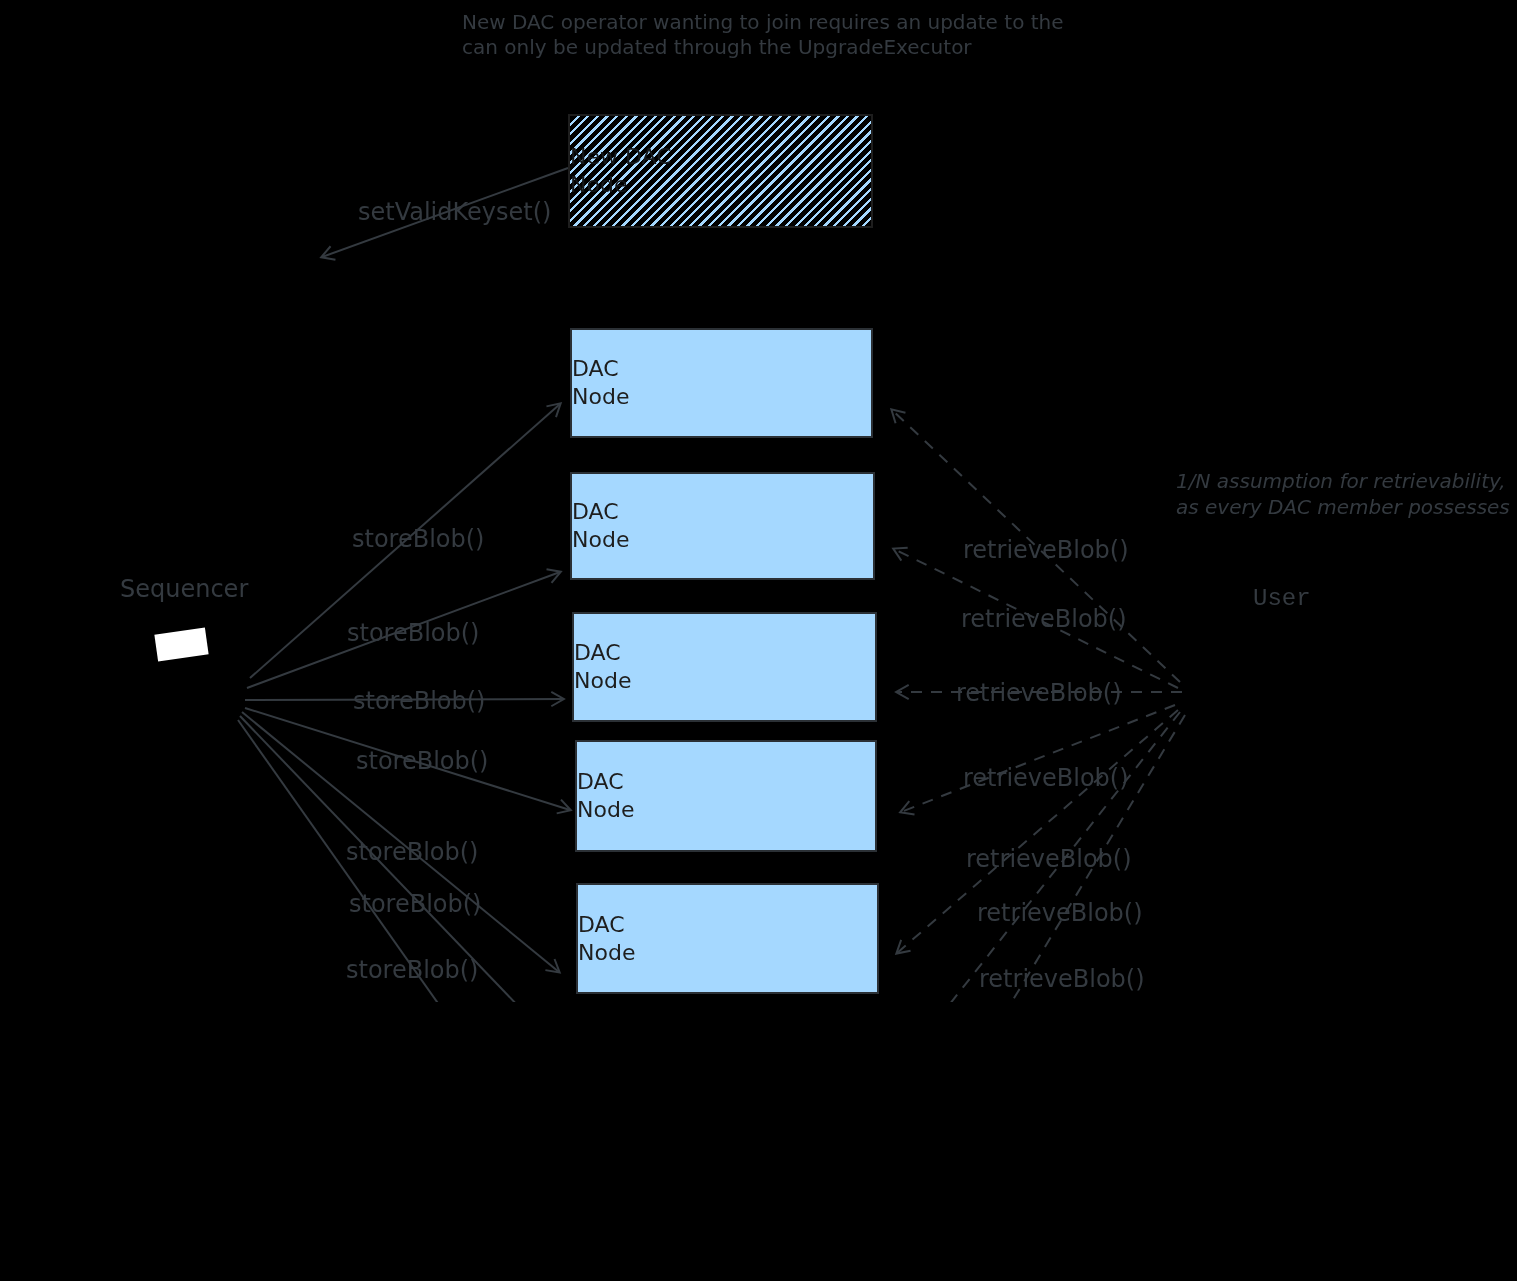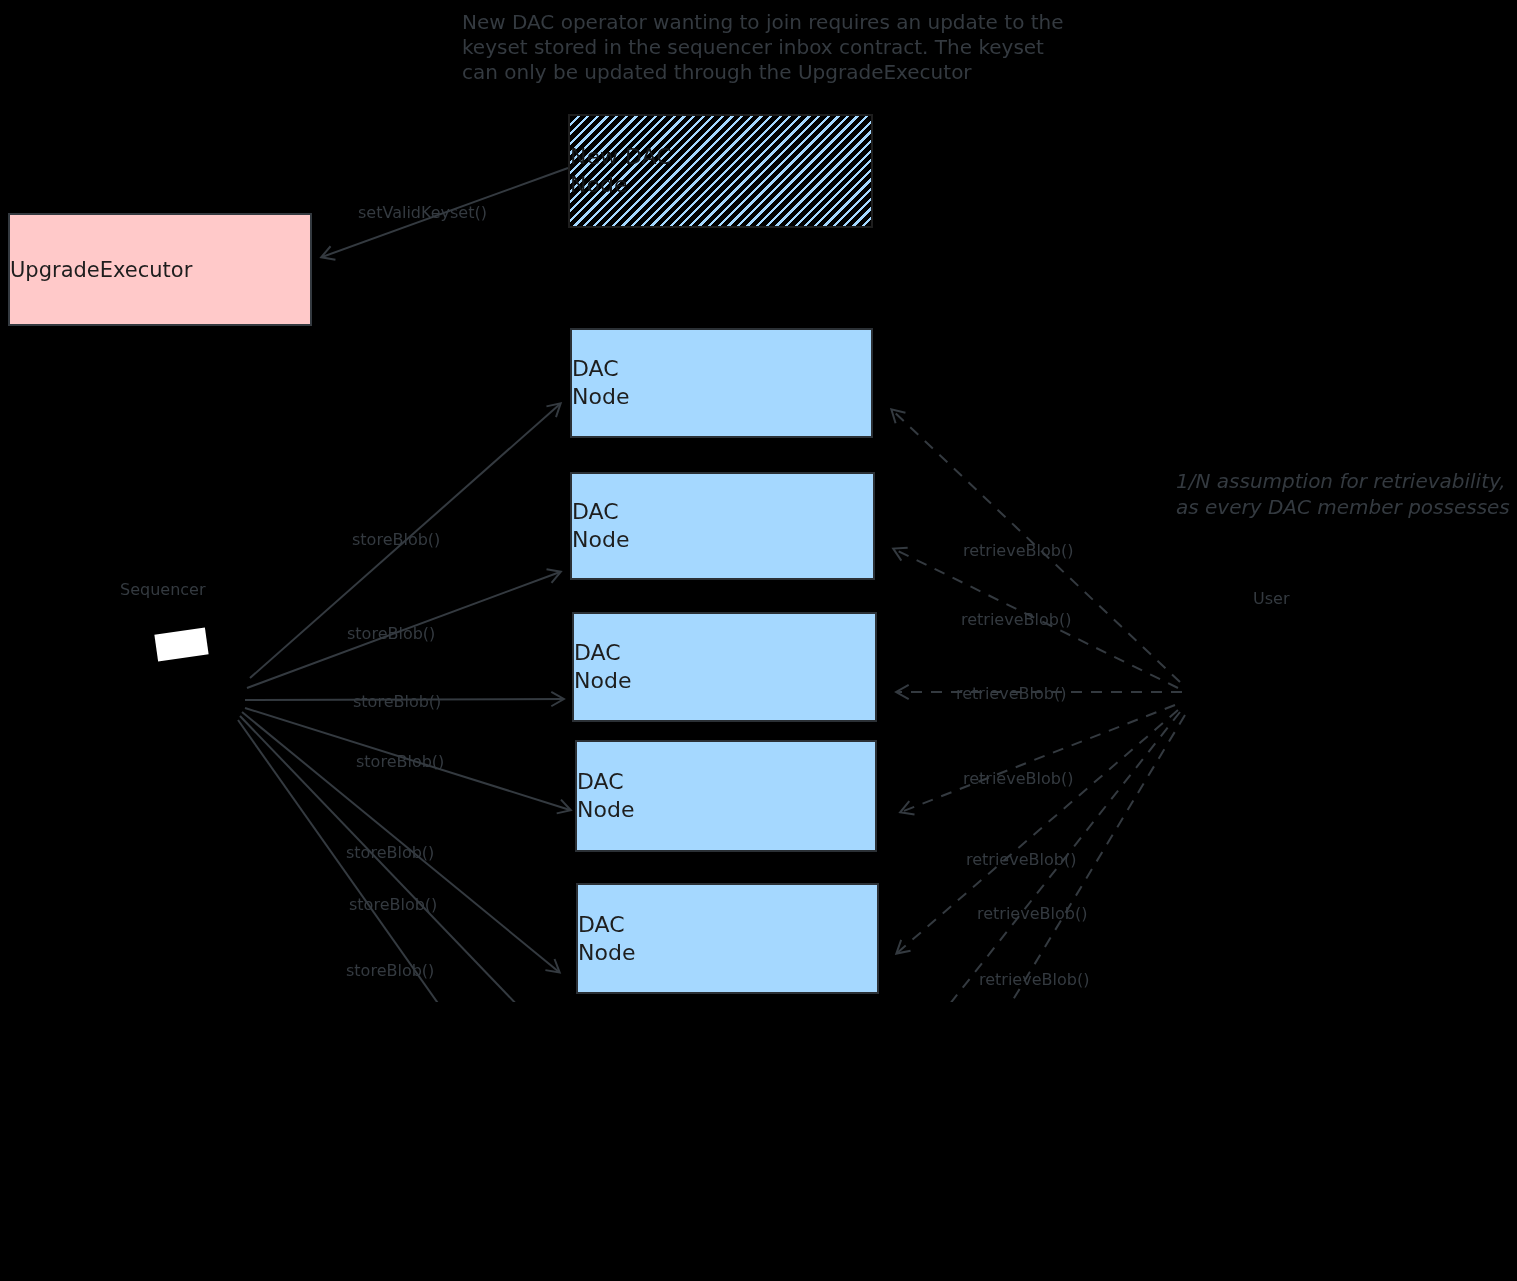--- a/index.html
+++ b/index.html
@@ -28,21 +28,21 @@
   .hatched{
     background:repeating-linear-gradient(315deg,
       rgba(0,0,0,0) 0px, rgba(0,0,0,0) 4.5px,
       #a5d8ff 4.5px, #a5d8ff 6.8px);
     border-color:#1e1e1e;
     color:#14171a;
   }
   .lbl{
     position:absolute;
     color:#343a40;
-    font-size:16px;line-height:25px;
+    font-size:24px;line-height:25px;
     white-space:nowrap;
   }
   .ann{position:absolute;color:#343a40;font-size:20px;line-height:25px;white-space:nowrap;}
   .ann.left-note{line-height:27px;}
   .ann.right-note{line-height:26px;font-style:italic;}
   .screen{
     position:absolute;left:156px;top:631px;width:51px;height:27px;
     background:#ffffff;transform:rotate(-8deg);
   }
 </style>
@@ -72,32 +72,28 @@
     <line class="dashed-arrow" x1="1178" y1="688" x2="894" y2="549" marker-end="url(#head)"></line>
     <line class="dashed-arrow" x1="1182" y1="692" x2="897" y2="692" marker-end="url(#head)"></line>
     <line class="dashed-arrow" x1="1175" y1="705" x2="901" y2="812" marker-end="url(#head)"></line>
     <line class="dashed-arrow" x1="1178" y1="710" x2="897" y2="953" marker-end="url(#head)"></line>
     <line class="dashed-arrow" x1="1180" y1="712" x2="901" y2="1066" marker-end="url(#head)"></line>
     <line class="dashed-arrow" x1="1185" y1="715" x2="897" y2="1192" marker-end="url(#head)"></line>
   </svg>
 
   <div class="ann" style="left:462px;top:10px;">
     <div>New DAC operator wanting to join requires an update to the</div>
-    <div>keyset stored in the sequencer inbox contract. The keyset</div>
     <div>can only be updated through the UpgradeExecutor</div>
   </div>
 
   <div class="box hatched" style="left:568px;top:114px;width:305px;height:114px;">
     <div>New DAC</div>
     <div>Node</div>
   </div>
 
-  <div class="box executor" style="left:8px;top:213px;width:304px;height:113px;">
-    <div>UpgradeExecutor</div>
-  </div>
 
   <div class="lbl" style="left:358px;top:200px;">setValidKeyset()</div>
 
   <div class="lbl" style="left:120px;top:577px;">Sequencer</div>
   <div class="screen"></div>
 
 
   <div class="lbl" style="left:352px;top:527px;">storeBlob()</div>
   <div class="lbl" style="left:347px;top:621px;">storeBlob()</div>
   <div class="lbl" style="left:353px;top:689px;">storeBlob()</div>
@@ -141,15 +137,15 @@
   <div class="lbl" style="left:963px;top:766px;">retrieveBlob()</div>
   <div class="lbl" style="left:966px;top:847px;">retrieveBlob()</div>
   <div class="lbl" style="left:977px;top:901px;">retrieveBlob()</div>
   <div class="lbl" style="left:979px;top:967px;">retrieveBlob()</div>
 
   <div class="ann right-note" style="left:1176px;top:468px;">
     <div>1/N assumption for retrievability,</div>
     <div>as every DAC member possesses</div>
   </div>
 
-  <div class="lbl" style="left:1253px;top:586px;">User</div>
+  <div class="lbl" style="left:1253px;top:586px;font-family:Liberation Mono, monospace;">User</div>
 
 </div>
 
 </body></html>

